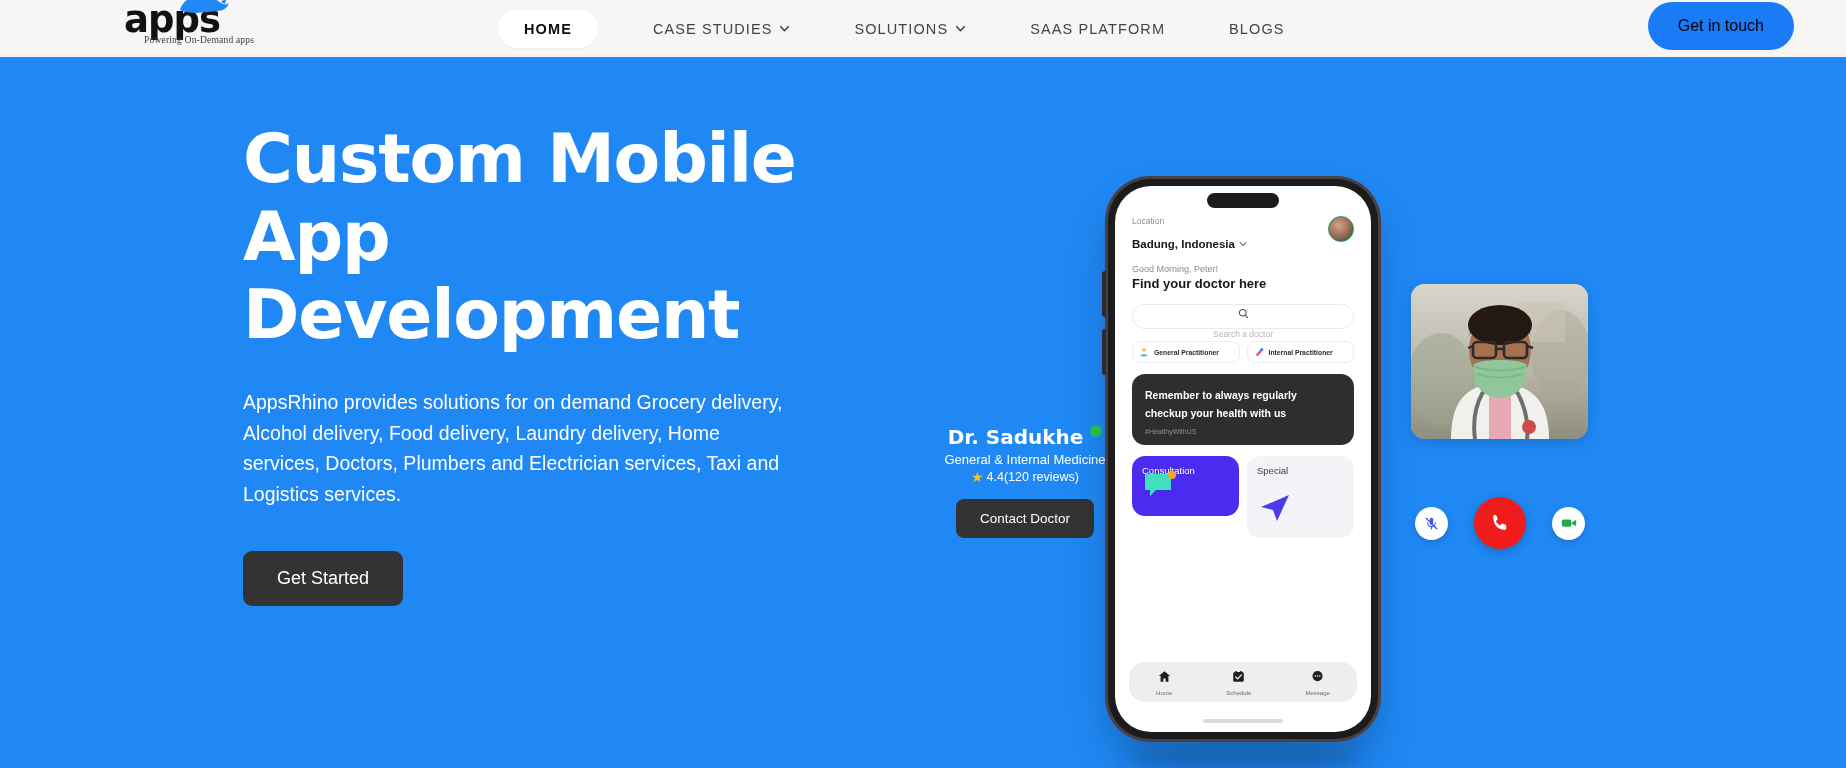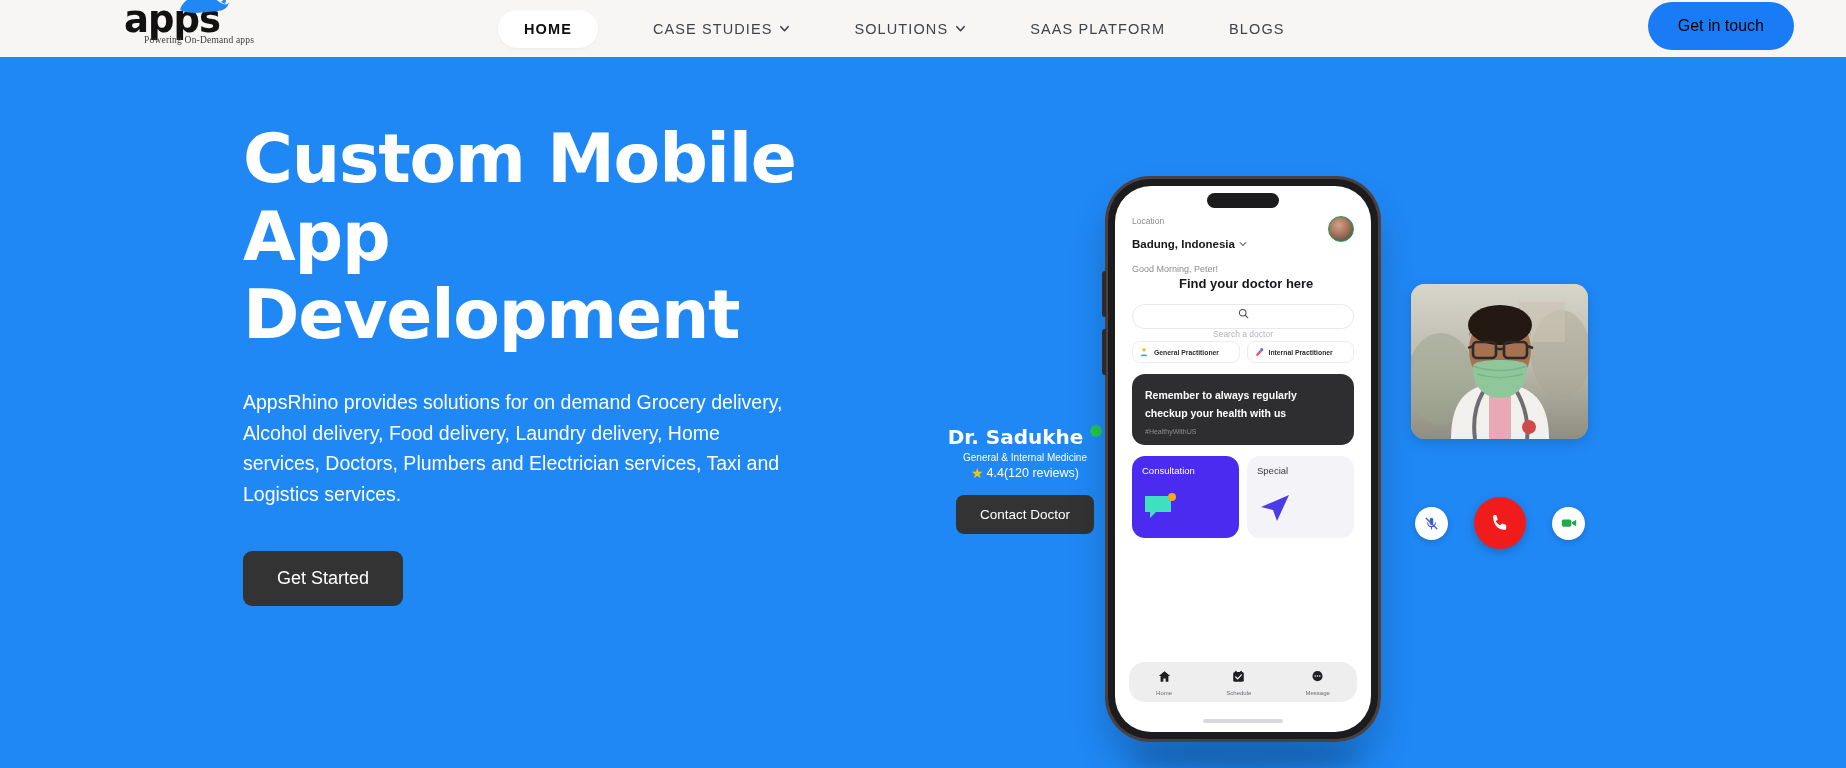--- a/index.html
+++ b/index.html
@@ -87,21 +87,21 @@
   }
 
   
   .doc-card { position: absolute; left: 925px; top: 368px; width: 200px; text-align: center; }
   .doc-name {
     font-size: 20px; font-weight: 700; color: #ffffff;
     display: flex; justify-content: center; gap: 7px;
     font-family: "DejaVu Sans", sans-serif;
   }
   .online-dot { width: 12px; height: 12px; border-radius: 50%; background: #23c552; display: inline-block; }
-  .doc-spec { font-size: 10px; color: #ffffff; margin-top: 3px; }
+  .doc-spec { font-size: 13px; color: #ffffff; margin-top: 3px; }
   .doc-rating { font-size: 12.5px; color: #ffffff; margin-top: 3px; display:flex; align-items:center; justify-content:center; gap:3px; }
   .star { color: #ffc107; font-size: 14px; line-height: 1; }
   .doc-btn {
     margin-top: 15px; background: #333333; color: #ffffff;
     font-size: 13.5px; padding: 12px 0; width: 138px; border-radius: 8px;
     border: none; cursor: pointer; font-family: "Liberation Sans", sans-serif;
   }
 
   
   .phone {
@@ -137,41 +137,41 @@
   .sc-pad { padding: 30px 17px 0 17px; }
   .loc-row { display: flex; align-items: flex-start; justify-content: space-between; }
   .loc-label { font-size: 8.5px; color: #8b8b90; }
   .loc-value { font-size: 11.5px; font-weight: 700; color: #17171a; margin-top: 12px; display:flex; align-items:center; gap:4px; }
   .avatar {
     width: 26px; height: 26px; border-radius: 50%;
     background: radial-gradient(circle at 40% 35%, #cfa58b 0%, #a8705a 45%, #1f4d3a 100%);
     border: 1.5px solid #1f9d55; flex-shrink: 0;
   }
   .greet { font-size: 9px; color: #8b8b90; margin-top: 14px; }
-  .find { font-size: 13px; font-weight: 700; color: #17171a; margin-top: 2px; margin-left: 47px; }
+  .find { font-size: 13px; font-weight: 700; color: #17171a; margin-top: 2px; }
   .search {
     margin-top: 13px; height: 25px; border: 1px solid #e9e9ec; border-radius: 14px;
     display: flex; align-items: center; gap: 6px; padding: 0 9px; flex-direction: column;
   }
   .search-ph { font-size: 8.5px; color: #b5b5bb; }
   .chips { margin-top: 12px; display: flex; gap: 7px; }
   .chip {
     flex: 1; border: 1px solid #ededf0; border-radius: 8px;
     height: 22px; display: flex; align-items: center; gap: 5px; padding: 0 6px;
     font-size: 6.8px; font-weight: 700; color: #2c2c30; white-space: nowrap;
   }
   .banner {
     margin-top: 11px; background: #2e2e30; border-radius: 13px;
     padding: 12px 13px 10px 13px;
   }
   .banner-txt { font-size: 10.5px; line-height: 18px; font-weight: 700; color: #fff; }
   .banner-tag { font-size: 7px; color: #8e8e93; margin-top: 6px; }
   .cards { margin-top: 11px; display: flex; gap: 8px; }
   .card-a {
-    flex: 1; height: 82px; background: #4b2bef; border-radius: 13px;
+    flex: 1; height: 60px; background: #4b2bef; border-radius: 13px;
     padding: 9px 10px; position: relative;
   }
   .card-b {
     flex: 1; height: 82px; background: #f4f4f8; border-radius: 13px;
     padding: 9px 10px; position: relative;
   }
   .card-a-t { font-size: 9.5px; color: #fff; font-weight: 400; }
   .card-b-t { font-size: 9.5px; color: #3a3a3e; font-weight: 400; }
   .card-ico { position: absolute; left: 12px; bottom: 11px; }
   .tabbar {

